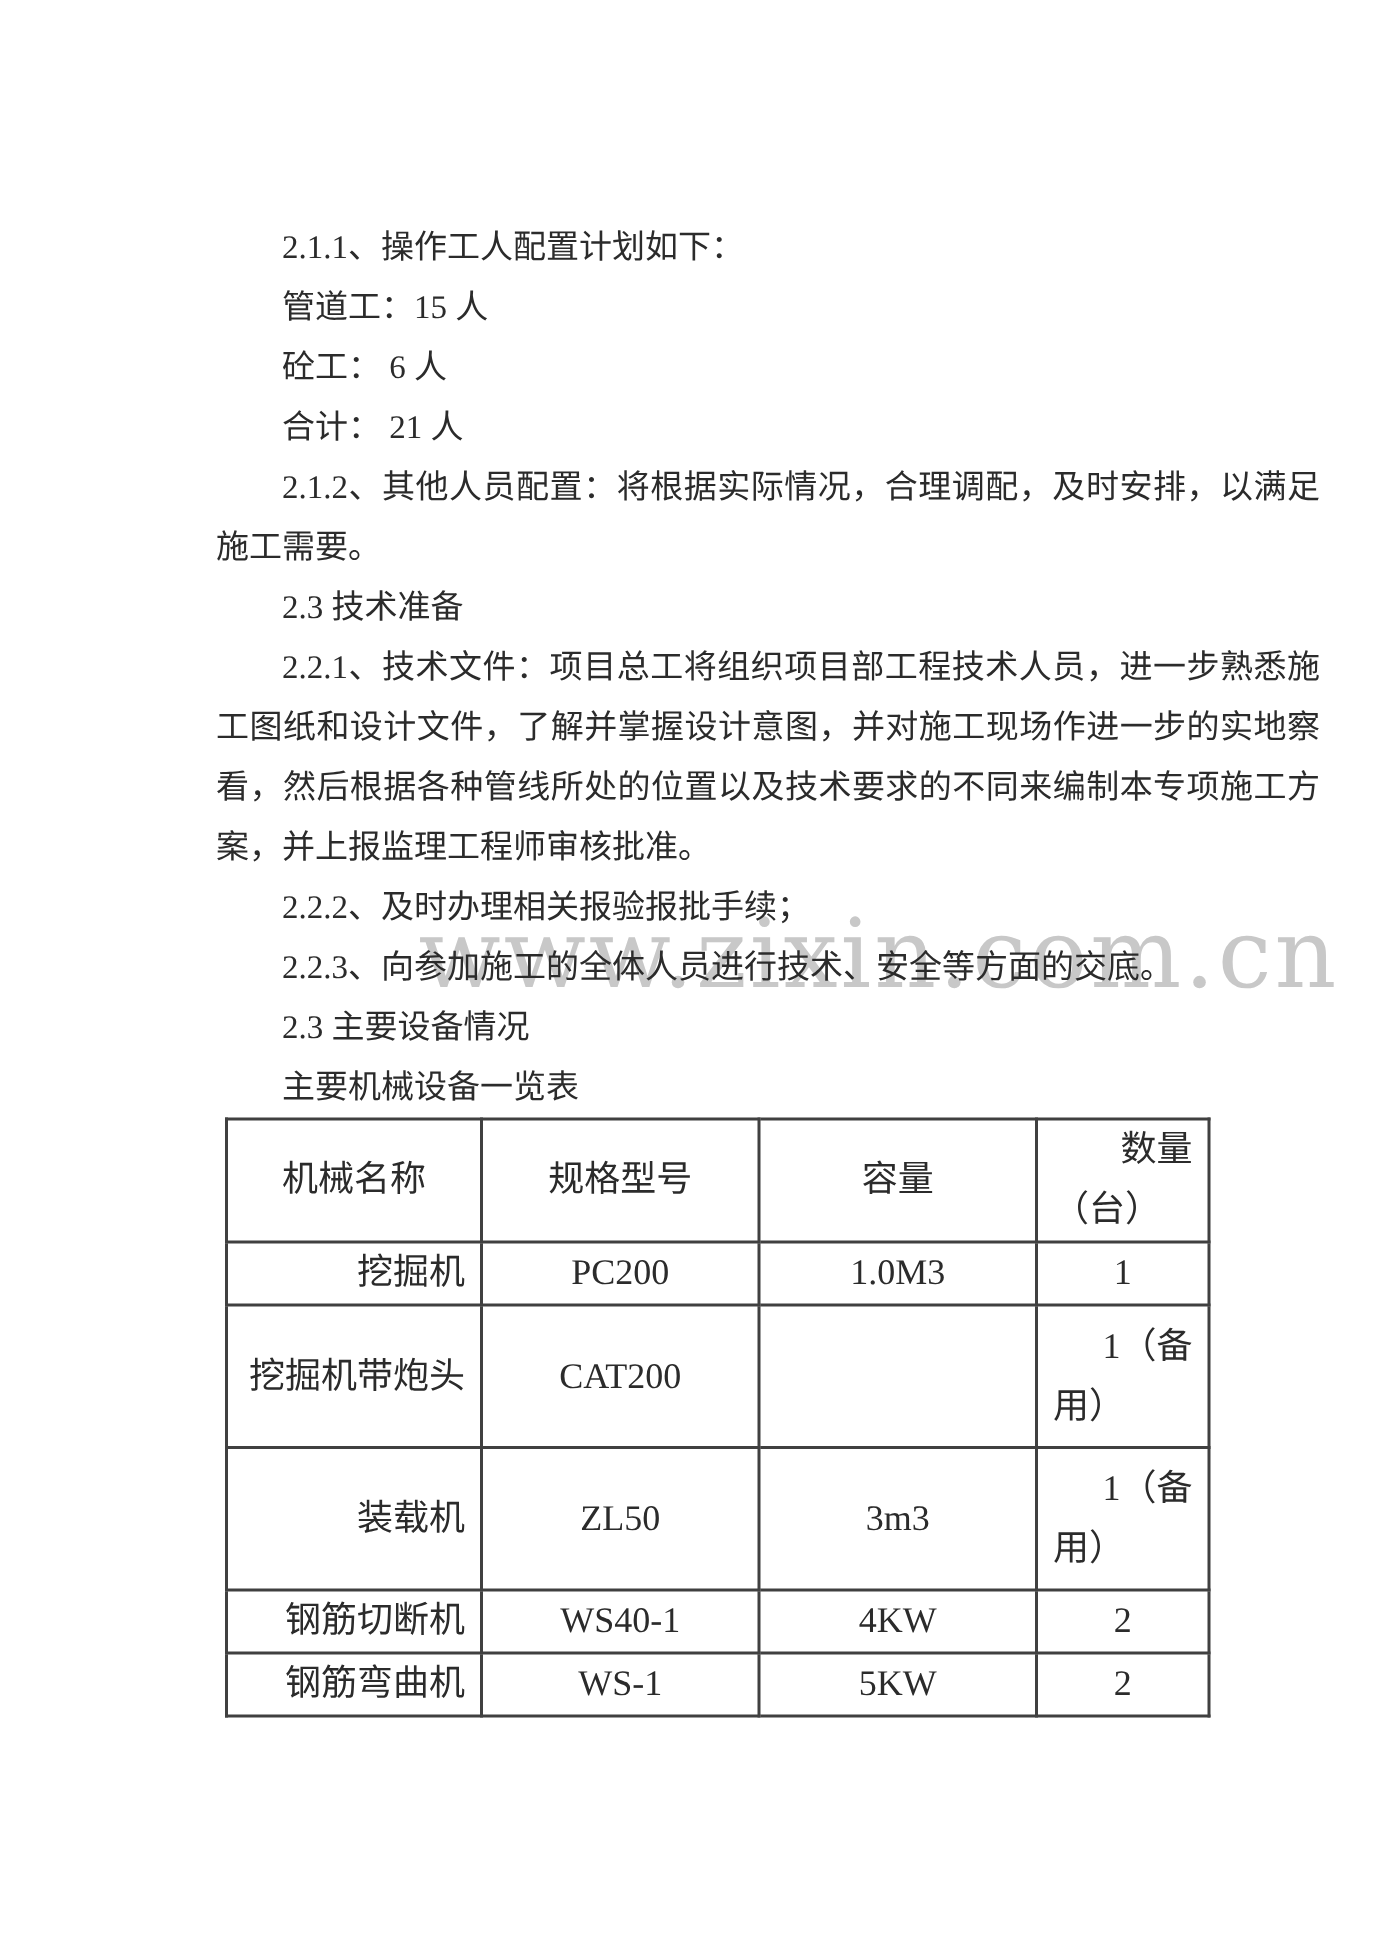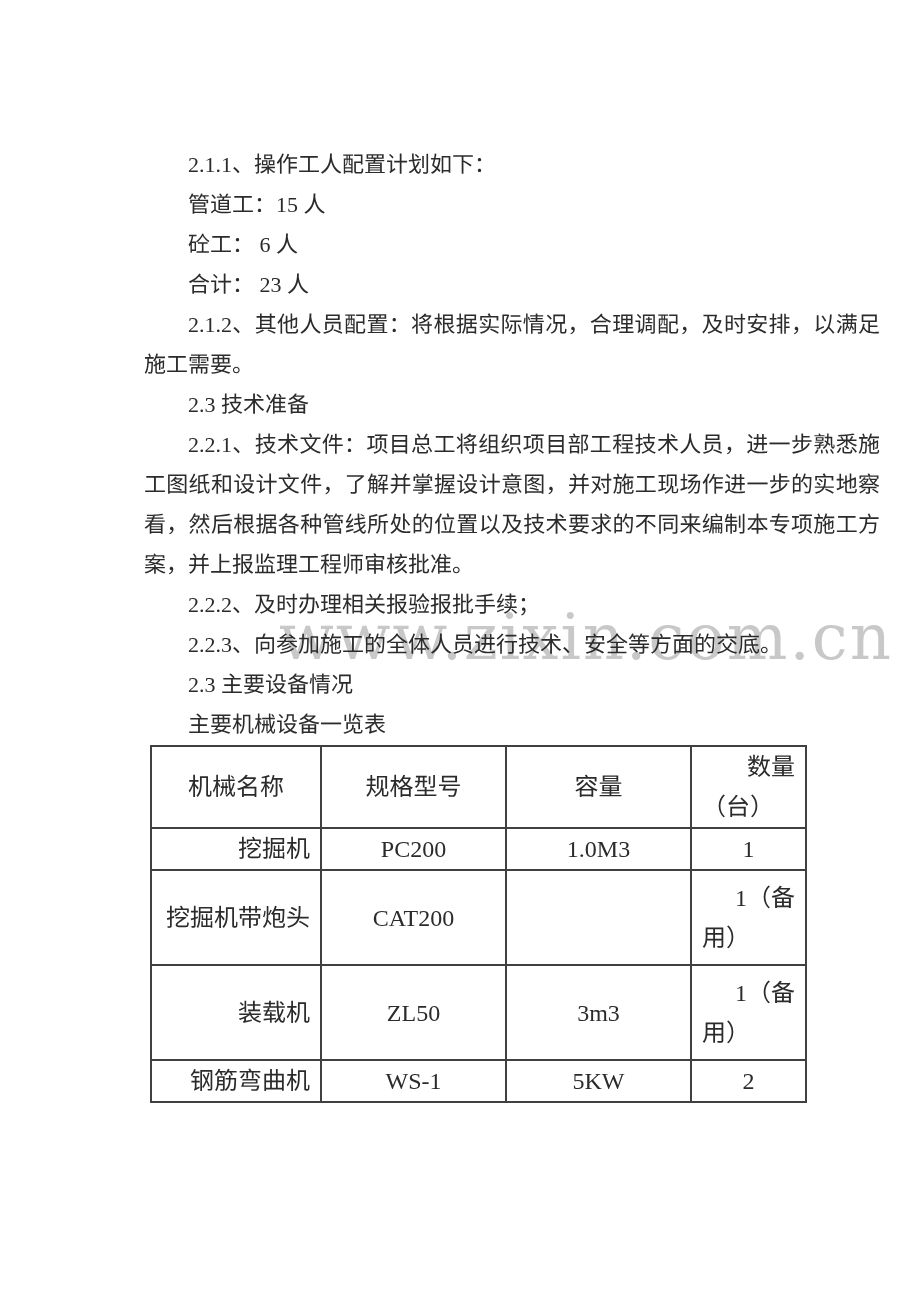--- a/index.html
+++ b/index.html
@@ -83,21 +83,21 @@
 
 <div class="page">
 
   <div class="watermark">www.zixin.com.cn</div>
 
   <div class="content">
 
     <p class="para">2.1.1、操作工人配置计划如下：</p>
     <p class="para">管道工：15 人</p>
     <p class="para">砼工： 6 人</p>
-    <p class="para">合计： 23 人</p>
+    <p class="para">合计： 21 人</p>
     <p class="para">2.1.2、其他人员配置：将根据实际情况，合理调配，及时安排，以满足施工需要。</p>
     <p class="para">2.3 技术准备</p>
     <p class="para">2.2.1、技术文件：项目总工将组织项目部工程技术人员，进一步熟悉施工图纸和设计文件，了解并掌握设计意图，并对施工现场作进一步的实地察看，然后根据各种管线所处的位置以及技术要求的不同来编制本专项施工方案，并上报监理工程师审核批准。</p>
     <p class="para">2.2.2、及时办理相关报验报批手续；</p>
     <p class="para">2.2.3、向参加施工的全体人员进行技术、安全等方面的交底。</p>
     <p class="para">2.3 主要设备情况</p>
     <p class="para">主要机械设备一览表</p>
 
     <table class="equip">
       <colgroup>
@@ -125,20 +125,26 @@
           <td class="cc"></td>
           <td class="wrap-cell">1（备用）</td>
         </tr>
         <tr class="h-tall">
           <td class="cl">装载机</td>
           <td class="cc">ZL50</td>
           <td class="cc">3m3</td>
           <td class="wrap-cell">1（备用）</td>
         </tr>
         <tr class="h-short">
+          <td class="cl">钢筋切断机</td>
+          <td class="cc">WS40-1</td>
+          <td class="cc">4KW</td>
+          <td class="cc">2</td>
+        </tr>
+        <tr class="h-short">
           <td class="cl">钢筋弯曲机</td>
           <td class="cc">WS-1</td>
           <td class="cc">5KW</td>
           <td class="cc">2</td>
         </tr>
       </tbody>
     </table>
 
   </div>
 </div>

